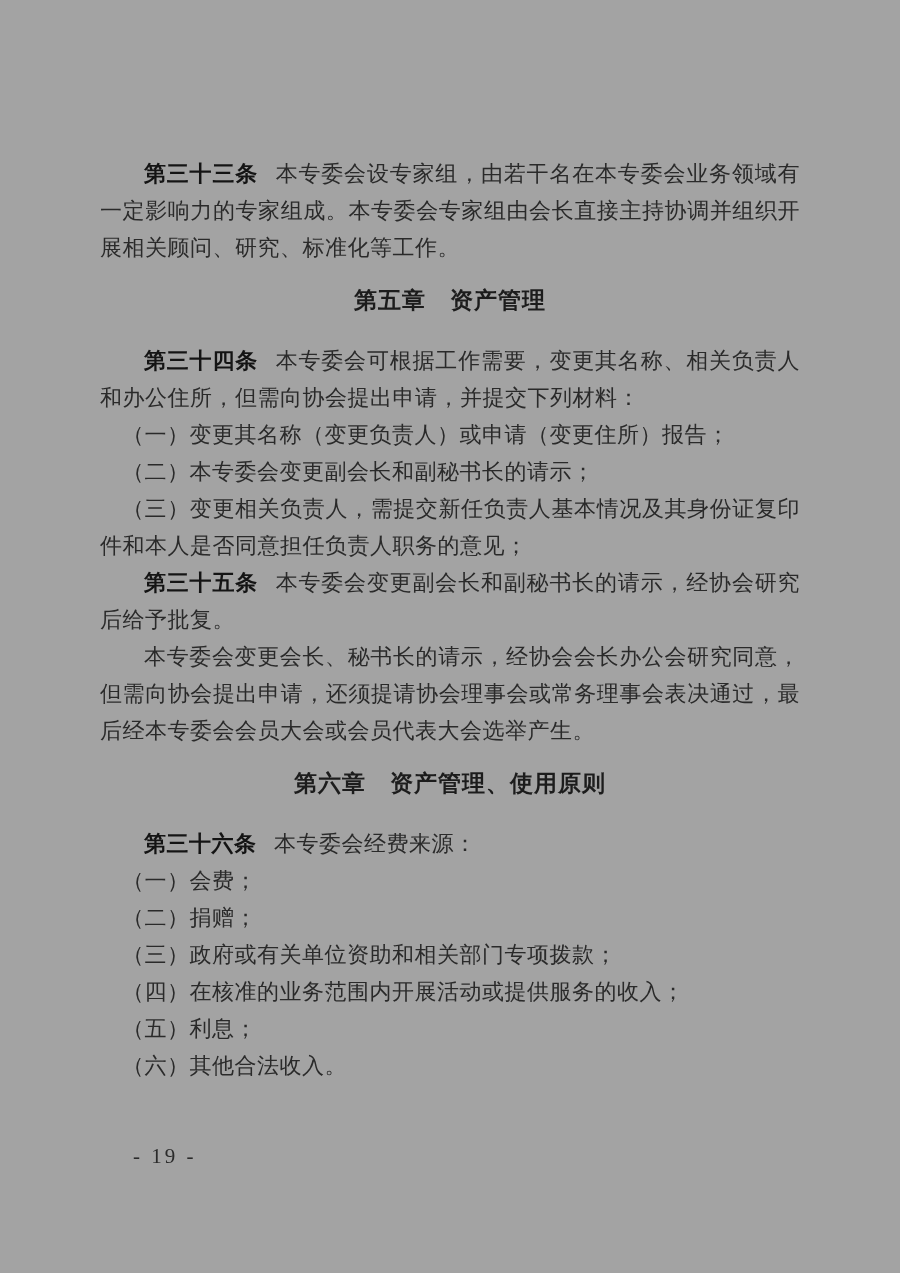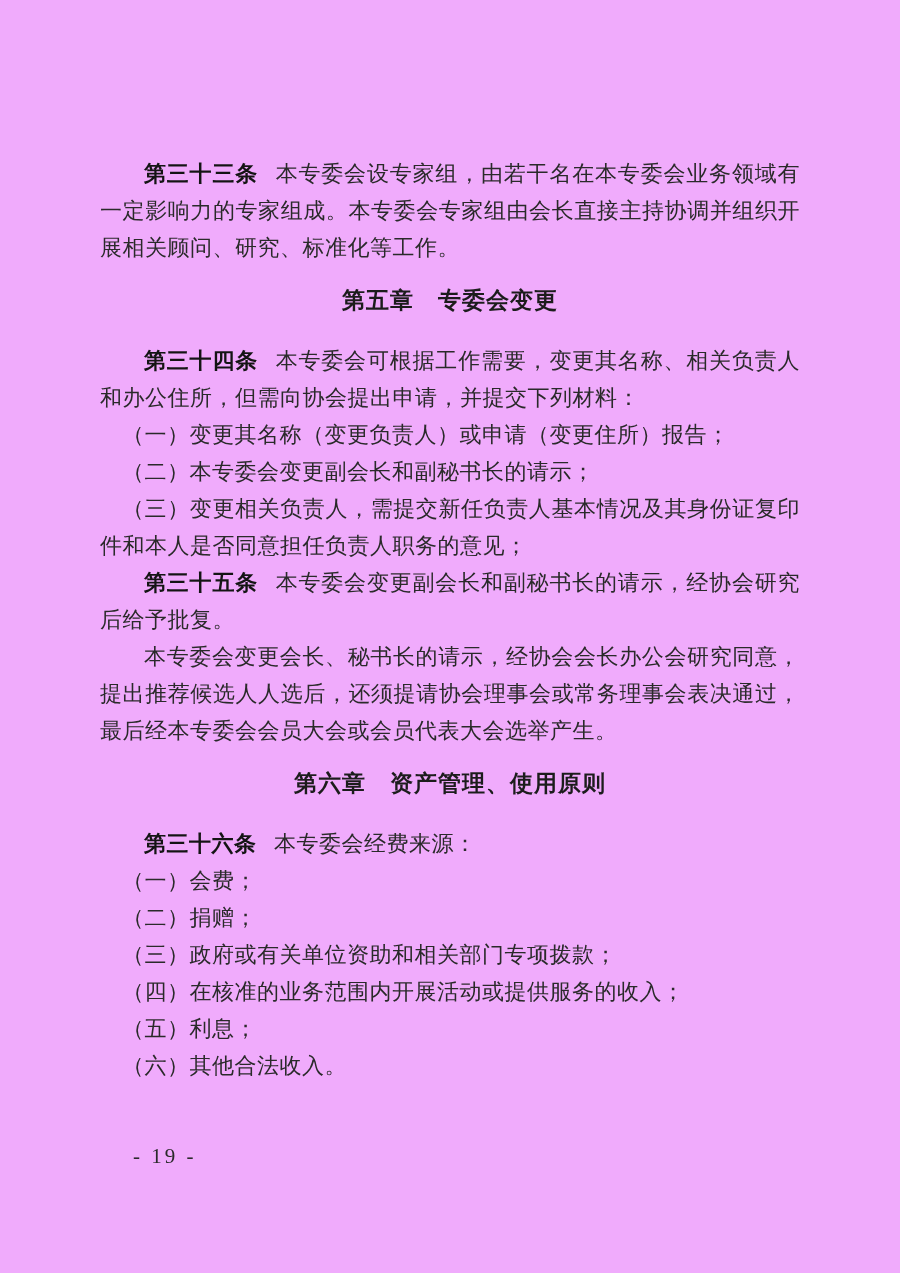--- a/index.html
+++ b/index.html
@@ -5,21 +5,21 @@
   html, body {
     margin: 0;
     padding: 0;
     background: #e8e8e8;
   }
   .page {
     position: relative;
     width: 900px;
     height: 1273px;
     margin: 0 auto;
-    background: #f0abfc;
+    background: #a3a3a3;
     color: #262626;
     font-family: "Liberation Serif", "DejaVu Serif", serif;
     overflow: hidden;
     box-sizing: border-box;
   }
   .content {
     position: absolute;
     top: 155px;
     left: 100px;
     width: 700px;
@@ -63,27 +63,27 @@
     color: #2a2a2a;
     font-family: "Liberation Serif", "DejaVu Serif", serif;
   }
 </style>
 </head>
 <body>
 
 <div class="page">
   <div class="content" id="content">
       <p class="blk article"><span class="lead">第三十三条</span><span>本专委会设专家组，由若干名在本专委会业务领域有一定影响力的专家组成。本专委会专家组由会长直接主持协调并组织开展相关顾问、研究、标准化等工作。</span></p>
-      <h2 class="blk heading">第五章　专委会变更</h2>
+      <h2 class="blk heading">第五章　资产管理</h2>
       <p class="blk article"><span class="lead">第三十四条</span><span>本专委会可根据工作需要，变更其名称、相关负责人和办公住所，但需向协会提出申请，并提交下列材料：</span></p>
       <p class="blk item">（一）变更其名称（变更负责人）或申请（变更住所）报告；</p>
       <p class="blk item">（二）本专委会变更副会长和副秘书长的请示；</p>
       <p class="blk item">（三）变更相关负责人，需提交新任负责人基本情况及其身份证复印件和本人是否同意担任负责人职务的意见；</p>
       <p class="blk article"><span class="lead">第三十五条</span><span>本专委会变更副会长和副秘书长的请示，经协会研究后给予批复。</span></p>
-      <p class="blk paragraph">本专委会变更会长、秘书长的请示，经协会会长办公会研究同意，提出推荐候选人人选后，还须提请协会理事会或常务理事会表决通过，最后经本专委会会员大会或会员代表大会选举产生。</p>
+      <p class="blk paragraph">本专委会变更会长、秘书长的请示，经协会会长办公会研究同意，但需向协会提出申请，还须提请协会理事会或常务理事会表决通过，最后经本专委会会员大会或会员代表大会选举产生。</p>
       <h2 class="blk heading">第六章　资产管理、使用原则</h2>
       <p class="blk article"><span class="lead">第三十六条</span><span>本专委会经费来源：</span></p>
       <p class="blk item">（一）会费；</p>
       <p class="blk item">（二）捐赠；</p>
       <p class="blk item">（三）政府或有关单位资助和相关部门专项拨款；</p>
       <p class="blk item">（四）在核准的业务范围内开展活动或提供服务的收入；</p>
       <p class="blk item">（五）利息；</p>
       <p class="blk item">（六）其他合法收入。</p>
     </div>
   <div class="footer">- 19 -</div>

